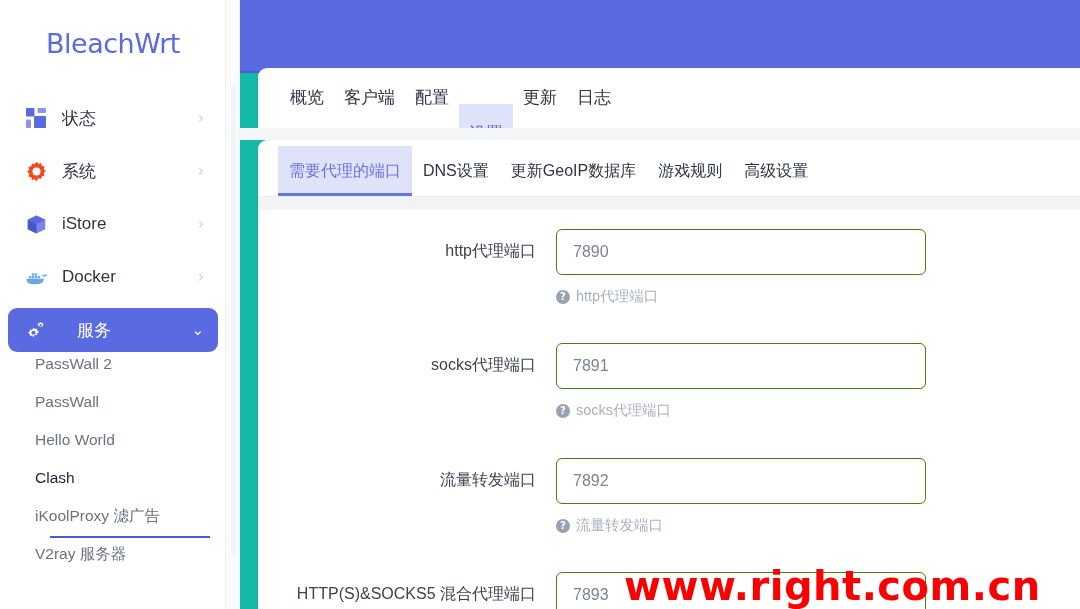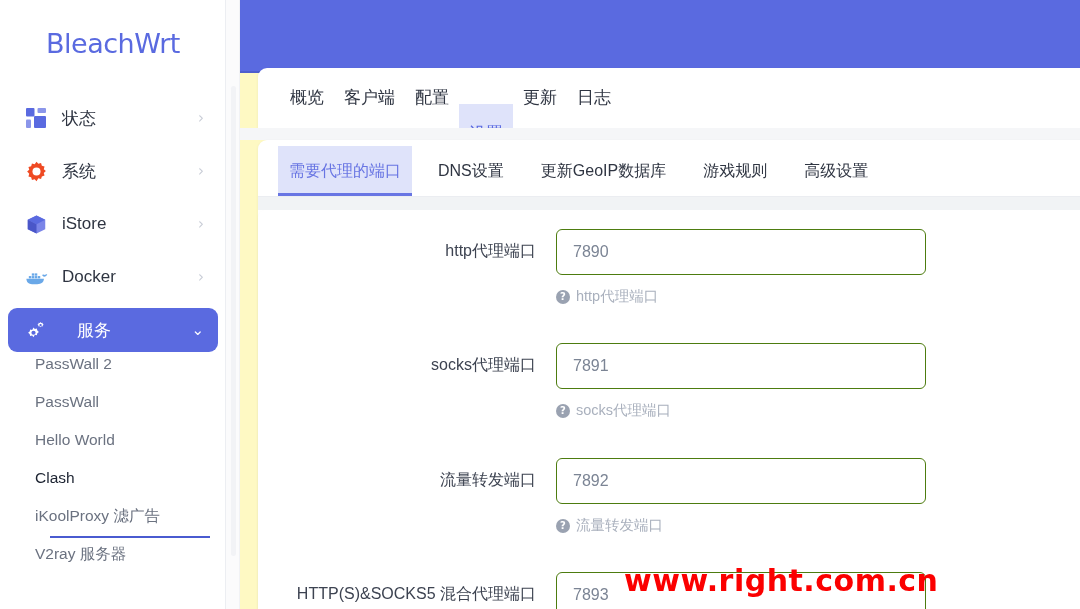--- a/index.html
+++ b/index.html
@@ -111,21 +111,21 @@
     left: 50px; top: 536px;
     width: 160px; height: 2px;
     background: #4a5bd0;
   }
 
   
   #main {
     position: absolute;
     left: 240px; top: 0;
     width: 840px; height: 609px;
-    background: #fef9c3;
+    background: #14b8a6;
   }
 
   #header-band {
     position: absolute;
     left: 0; top: 0;
     width: 840px; height: 72px;
     background: #5a6ae0;
   }
   #header-band-edge {
     position: absolute;
@@ -194,21 +194,20 @@
     overflow: hidden;
   }
 
   #subtabs {
     position: absolute;
     left: 18px; top: 146px;
     height: 50px;
     display: flex;
     align-items: flex-end;
     padding-left: 20px;
-    gap: 15px;
   }
   .subtab {
     display: flex;
     align-items: center;
     padding: 0 11px;
     font-size: 16px;
     color: #2f3542;
     cursor: pointer;
     position: relative;
     height: 50px;
@@ -300,21 +299,21 @@
     text-align: center;
     margin-right: 6px;
     flex: 0 0 14px;
     font-family: "DejaVu Sans", sans-serif;
   }
 
   
   #watermark {
     position: absolute;
     left: 624px; top: 563px;
-    font-size: 30px;
+    font-size: 40px;
     font-weight: bold;
     color: #fb0000;
     letter-spacing: 0.5px;
     font-family: "DejaVu Sans", sans-serif;
     white-space: nowrap;
     pointer-events: none;
   }
 </style>
 </head>
 <body>

